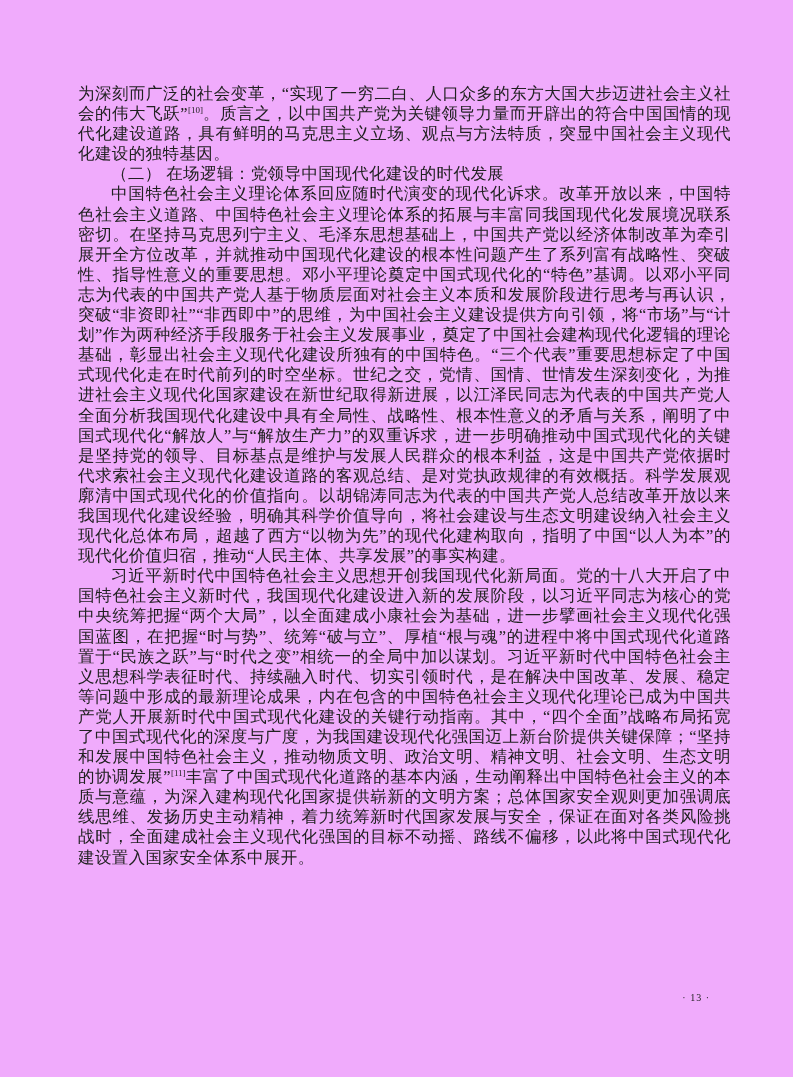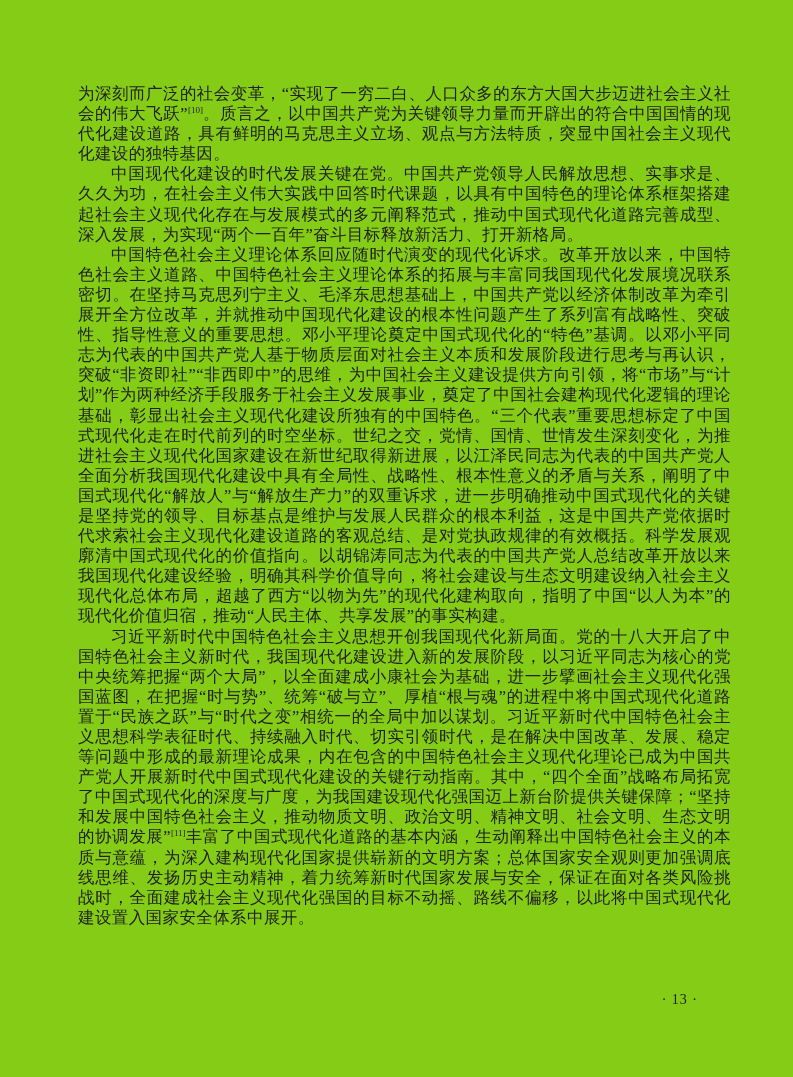--- a/index.html
+++ b/index.html
@@ -5,21 +5,21 @@
   html, body { margin: 0; padding: 0; }
   body {
     width: 793px; height: 1077px;
     background: #ffffff;
     font-family: "Liberation Serif", "DejaVu Serif", serif;
     overflow: hidden;
   }
   .page {
     position: relative;
     width: 793px; height: 1077px;
-    background: #84cc16;
+    background: #f0abfc;
   }
   .article-body {
     position: absolute;
     left: 78px; top: 84px;
     width: 653px;
     color: #212121;
     font-size: 16.5px;
     line-height: 20.1px;
     text-align: justify;
     letter-spacing: 0.4px;
@@ -29,31 +29,31 @@
   .article-body p.heading { font-weight: normal; }
   sup.footnote {
     font-size: 9px;
     line-height: 0;
     vertical-align: super;
     letter-spacing: 0;
   }
   .page-number {
     position: absolute;
     top: 992px;
-    right: 95px;
+    right: 83px;
     color: #212121;
-    font-size: 14px;
+    font-size: 10px;
     letter-spacing: 1px;
     white-space: nowrap;
   }
 </style>
 </head>
 <body style="background: rgb(255, 255, 255);">
 
 <div class="page">
   <div class="article-body" style="color: rgb(33, 33, 33);">
       <p class="body">为深刻而广泛的社会变革，“实现了一穷二白、人口众多的东方大国大步迈进社会主义社会的伟大飞跃”<sup class="footnote">[10]</sup>。质言之，以中国共产党为关键领导力量而开辟出的符合中国国情的现代化建设道路，具有鲜明的马克思主义立场、观点与方法特质，突显中国社会主义现代化建设的独特基因。</p>
-      <p class="body indent">中国现代化建设的时代发展关键在党。中国共产党领导人民解放思想、实事求是、久久为功，在社会主义伟大实践中回答时代课题，以具有中国特色的理论体系框架搭建起社会主义现代化存在与发展模式的多元阐释范式，推动中国式现代化道路完善成型、深入发展，为实现“两个一百年”奋斗目标释放新活力、打开新格局。</p>
+      <p class="heading indent">（二） 在场逻辑：党领导中国现代化建设的时代发展</p>
       <p class="body indent">中国特色社会主义理论体系回应随时代演变的现代化诉求。改革开放以来，中国特色社会主义道路、中国特色社会主义理论体系的拓展与丰富同我国现代化发展境况联系密切。在坚持马克思列宁主义、毛泽东思想基础上，中国共产党以经济体制改革为牵引展开全方位改革，并就推动中国现代化建设的根本性问题产生了系列富有战略性、突破性、指导性意义的重要思想。邓小平理论奠定中国式现代化的“特色”基调。以邓小平同志为代表的中国共产党人基于物质层面对社会主义本质和发展阶段进行思考与再认识，突破“非资即社”“非西即中”的思维，为中国社会主义建设提供方向引领，将“市场”与“计划”作为两种经济手段服务于社会主义发展事业，奠定了中国社会建构现代化逻辑的理论基础，彰显出社会主义现代化建设所独有的中国特色。“三个代表”重要思想标定了中国式现代化走在时代前列的时空坐标。世纪之交，党情、国情、世情发生深刻变化，为推进社会主义现代化国家建设在新世纪取得新进展，以江泽民同志为代表的中国共产党人全面分析我国现代化建设中具有全局性、战略性、根本性意义的矛盾与关系，阐明了中国式现代化“解放人”与“解放生产力”的双重诉求，进一步明确推动中国式现代化的关键是坚持党的领导、目标基点是维护与发展人民群众的根本利益，这是中国共产党依据时代求索社会主义现代化建设道路的客观总结、是对党执政规律的有效概括。科学发展观廓清中国式现代化的价值指向。以胡锦涛同志为代表的中国共产党人总结改革开放以来我国现代化建设经验，明确其科学价值导向，将社会建设与生态文明建设纳入社会主义现代化总体布局，超越了西方“以物为先”的现代化建构取向，指明了中国“以人为本”的现代化价值归宿，推动“人民主体、共享发展”的事实构建。</p>
       <p class="body indent">习近平新时代中国特色社会主义思想开创我国现代化新局面。党的十八大开启了中国特色社会主义新时代，我国现代化建设进入新的发展阶段，以习近平同志为核心的党中央统筹把握“两个大局”，以全面建成小康社会为基础，进一步擘画社会主义现代化强国蓝图，在把握“时与势”、统筹“破与立”、厚植“根与魂”的进程中将中国式现代化道路置于“民族之跃”与“时代之变”相统一的全局中加以谋划。习近平新时代中国特色社会主义思想科学表征时代、持续融入时代、切实引领时代，是在解决中国改革、发展、稳定等问题中形成的最新理论成果，内在包含的中国特色社会主义现代化理论已成为中国共产党人开展新时代中国式现代化建设的关键行动指南。其中，“四个全面”战略布局拓宽了中国式现代化的深度与广度，为我国建设现代化强国迈上新台阶提供关键保障；“坚持和发展中国特色社会主义，推动物质文明、政治文明、精神文明、社会文明、生态文明的协调发展”<sup class="footnote">[11]</sup>丰富了中国式现代化道路的基本内涵，生动阐释出中国特色社会主义的本质与意蕴，为深入建构现代化国家提供崭新的文明方案；总体国家安全观则更加强调底线思维、发扬历史主动精神，着力统筹新时代国家发展与安全，保证在面对各类风险挑战时，全面建成社会主义现代化强国的目标不动摇、路线不偏移，以此将中国式现代化建设置入国家安全体系中展开。</p>
     </div>
   <div class="page-number">· 13 ·</div>
 </div>
 
 </body></html>

